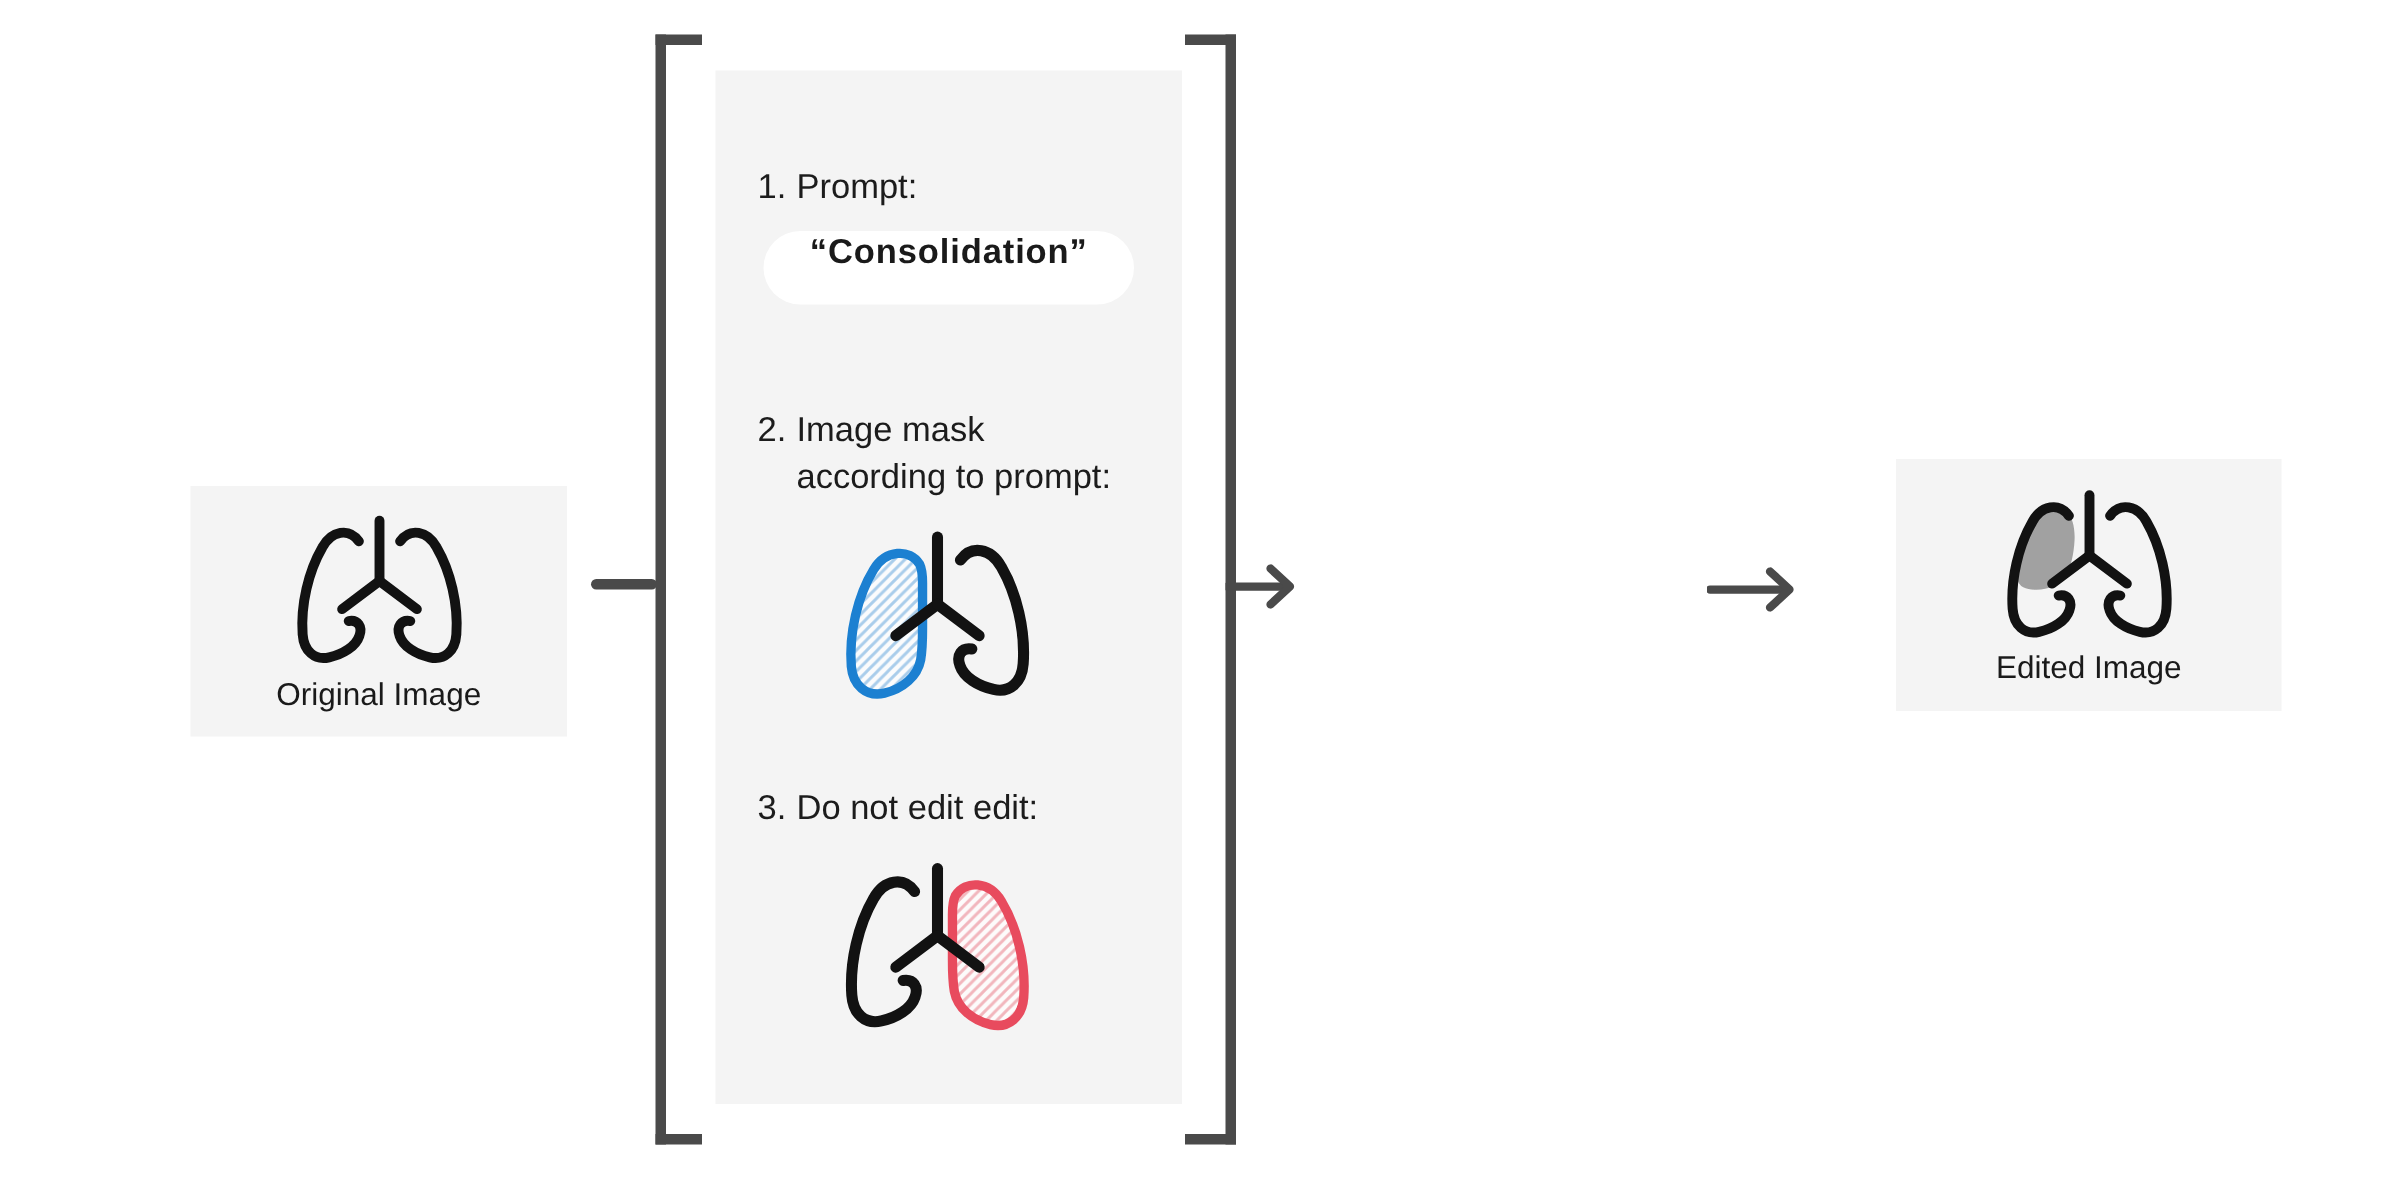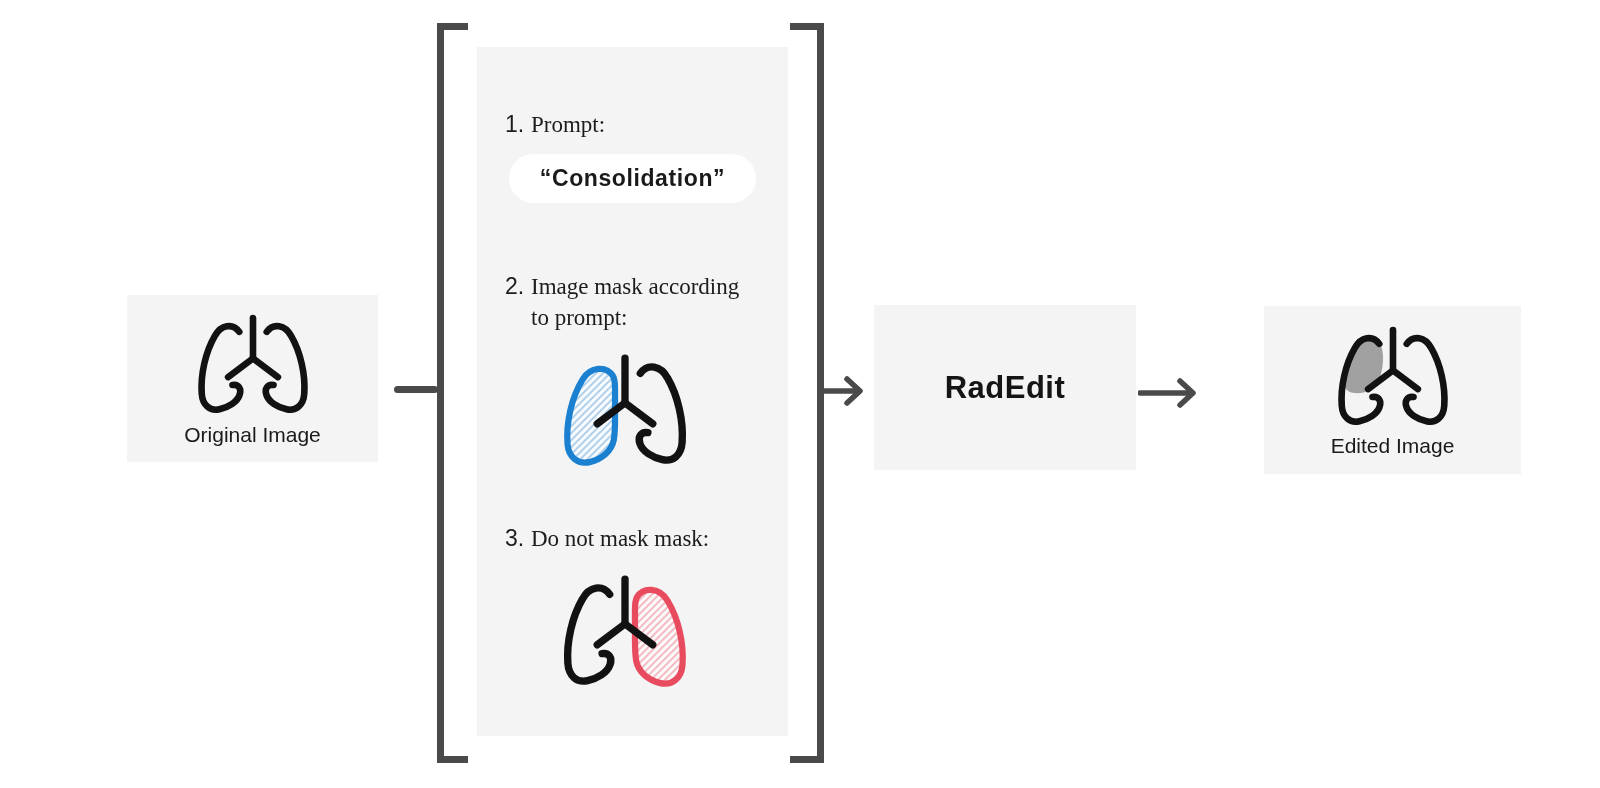--- a/index.html
+++ b/index.html
@@ -4,43 +4,43 @@
 <style>
   html,body{margin:0;padding:0;background:#fff;}
   .canvas{
     position:relative;width:1600px;height:788px;background:#ffffff;overflow:hidden;
     font-family:"Liberation Sans", sans-serif;color:#1b1b1b;
   }
   .gbox{
     position:absolute;background:#f4f4f4;
     display:flex;flex-direction:column;align-items:center;justify-content:center;
   }
-  #original-box{left:127px;top:295px;width:251px;height:167px;gap:5px;}
+  #original-box{left:127px;top:324px;width:251px;height:167px;gap:5px;}
   #edited-box{left:1264px;top:306px;width:257px;height:168px;gap:5px;}
   #radedit-box{left:874px;top:305px;width:262px;height:165px;}
   .box-label{font-size:21px;color:#1a1a1a;}
   .model-label{font-size:31px;font-weight:700;letter-spacing:0.5px;color:#151515;}
   .box-icon{width:122px;height:auto;display:block;}
 
   .connector{position:absolute;left:394px;top:386px;width:44px;height:7px;background:#4a4a4a;border-radius:4px;}
 
   .bracket{position:absolute;top:23px;height:726px;border-color:#4a4a4a;border-style:solid;}
   #bracket-left{left:437px;width:24px;border-width:7px 0 7px 7px;}
   #bracket-right{left:790px;width:27px;border-width:7px 7px 7px 0;}
 
   .panel{position:absolute;left:477px;top:47px;width:311px;height:689px;background:#f4f4f4;}
   .step{position:absolute;left:28px;display:flex;font-size:23px;line-height:31px;color:#1c1c1c;}
   .step-num{width:26px;flex:none;}
-  .step-label{width:218px;font-family:Liberation Serif, serif;}
+  .step-label{width:218px;}
   #step1{top:62px;}
   #step2{top:224px;}
   #step3{top:476px;}
   .pill{
     position:absolute;left:32px;top:107px;width:247px;height:49px;background:#ffffff;border-radius:25px;
-    display:flex;align-items:center;justify-content:center;
+    display:flex;align-items:flex-start;justify-content:center;
     font-size:23px;font-weight:700;letter-spacing:0.6px;color:#1a1a1a;
   }
   .panel-icon{position:absolute;left:80px;width:136px;height:auto;display:block;}
   #icon-edit-mask{top:302px;}
   #icon-keep-mask{top:523px;}
 
   .arrow{position:absolute;display:block;}
   #arrow-1{left:817px;top:374px;}
   #arrow-2{left:1138px;top:376px;}
 </style>
@@ -94,21 +94,21 @@
       <g stroke="#121212" stroke-width="6.5" fill="none" stroke-linecap="round" stroke-linejoin="round">
         <path d="M60 8 L60 47.5"></path>
         <path d="M60 47.5 L35.5 66"></path>
         <path d="M60 47.5 L84.5 66"></path>
         <path d="M73.5 21.5 C80 12.5 91.5 14.5 97.5 25.5 C106.5 41 111.8 63 110.4 82.5 C109.6 93.5 102.5 99.8 93 97.6 C84 95.6 75.5 90.5 73.2 83.5 C71 77.5 74.2 72.8 80.2 73.8"></path>
       </g>
     </svg>
 
     <div class="step" id="step3">
       <span class="step-num">3.</span>
-      <span class="step-label">Do not mask mask:</span>
+      <span class="step-label">Do not edit edit:</span>
     </div>
 
     <svg class="panel-icon" id="icon-keep-mask" viewBox="0 0 120 106" xmlns="http://www.w3.org/2000/svg">
       <defs>
         <pattern id="hatch-red" patternUnits="userSpaceOnUse" width="6.2" height="6.2">
           <rect width="6.2" height="6.2" fill="#fdfbfb"></rect>
           <path d="M-1.5 7.7 L7.7 -1.5 M-1.5 1.5 L1.5 -1.5 M4.7 7.7 L7.7 4.7" stroke="#f2b6bd" stroke-width="1.7"></path>
         </pattern>
       </defs>
       <path d="M70.5 24 C76.5 14.5 90.5 15.5 97.5 27 C107 42.5 112.2 64.5 110.7 84 C109.8 95 102 102.3 91.2 99.8 C80.5 97.3 71.8 90 69.9 80.2 C69.2 76.2 68.8 69.5 68.8 61.5 L68.8 35 C68.8 30 69.3 26.5 70.5 24 Z" fill="url(#hatch-red)" stroke="#e84b5e" stroke-width="5.5" stroke-linejoin="round"></path>
@@ -122,23 +122,20 @@
 
   </div>
 
   <svg class="arrow" id="arrow-1" width="50" height="34" viewBox="0 0 50 34" xmlns="http://www.w3.org/2000/svg">
     <g stroke="#4a4a4a" stroke-width="5.5" fill="none" stroke-linecap="round" stroke-linejoin="round">
       <line x1="1" y1="17" x2="42" y2="17"></line>
       <polyline points="30,5 43,17 30,29"></polyline>
     </g>
   </svg>
 
-  <div class="gbox" id="radedit-box">
-    <div class="model-label">RadEdit</div>
-  </div>
 
   <svg class="arrow" id="arrow-2" width="62" height="34" viewBox="0 0 62 34" xmlns="http://www.w3.org/2000/svg">
     <g stroke="#4a4a4a" stroke-width="5.5" fill="none" stroke-linecap="round" stroke-linejoin="round">
       <line x1="2" y1="17" x2="54" y2="17"></line>
       <polyline points="42,5 55,17 42,29"></polyline>
     </g>
   </svg>
 
   <div class="gbox" id="edited-box">
     <svg class="box-icon" viewBox="0 0 120 106" xmlns="http://www.w3.org/2000/svg">

